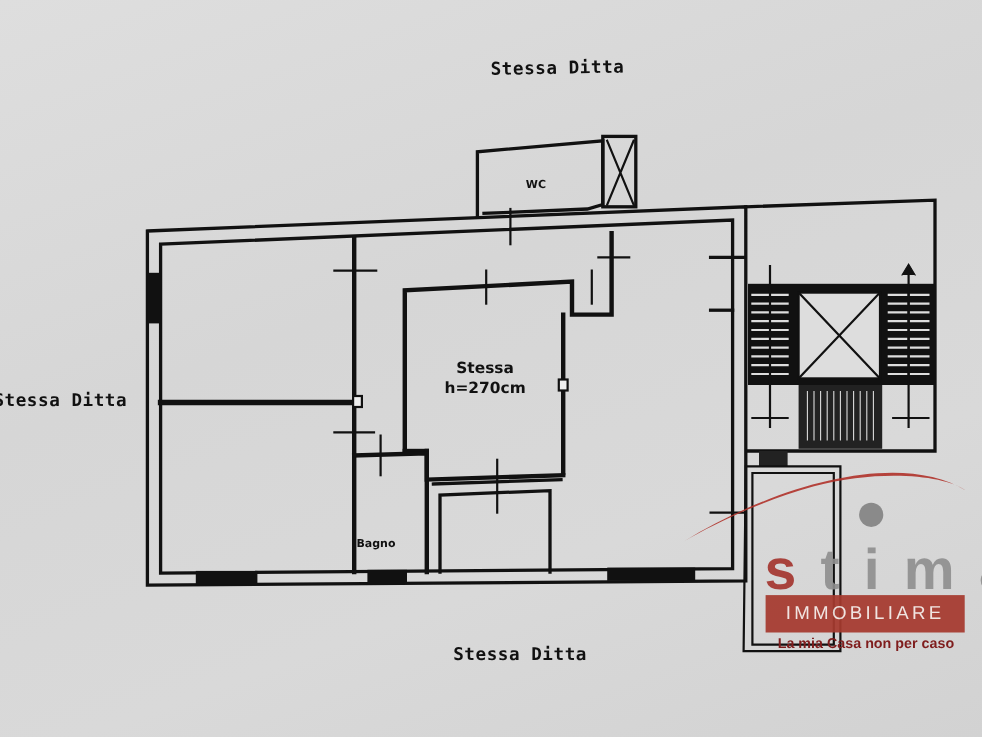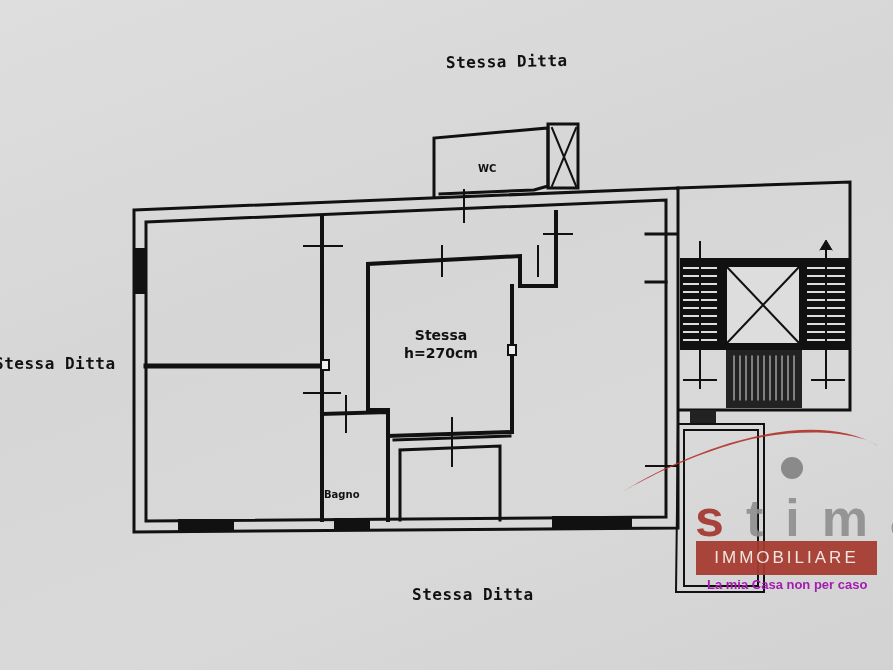--- a/index.html
+++ b/index.html
@@ -37,21 +37,21 @@
     }
     .logo-word .s { color: #a3322c; }
     .logo-bar {
       position: absolute; left: 76px; top: 123px; width: 181px; height: 34px;
       background: #a63a2f; color: #f3e6e2; font-size: 17px; letter-spacing: 3px;
       font-family: "Liberation Sans", sans-serif; line-height: 34px; text-align: center;
       opacity: 0.93;
     }
     .logo-tag {
       position: absolute; left: 87px; top: 159px; font-size: 13px; font-weight: bold;
-      color: #a21caf; font-family: "Liberation Sans", sans-serif; white-space: nowrap;
+      color: #7f1d1d; font-family: "Liberation Sans", sans-serif; white-space: nowrap;
     }
   </style>
 </head>
 <body>
 
 <div class="paper"></div>
 
 <svg class="plan" width="893" height="670" viewBox="0 0 893 670">
   <g fill="none" stroke="#111" stroke-linecap="square">
 

